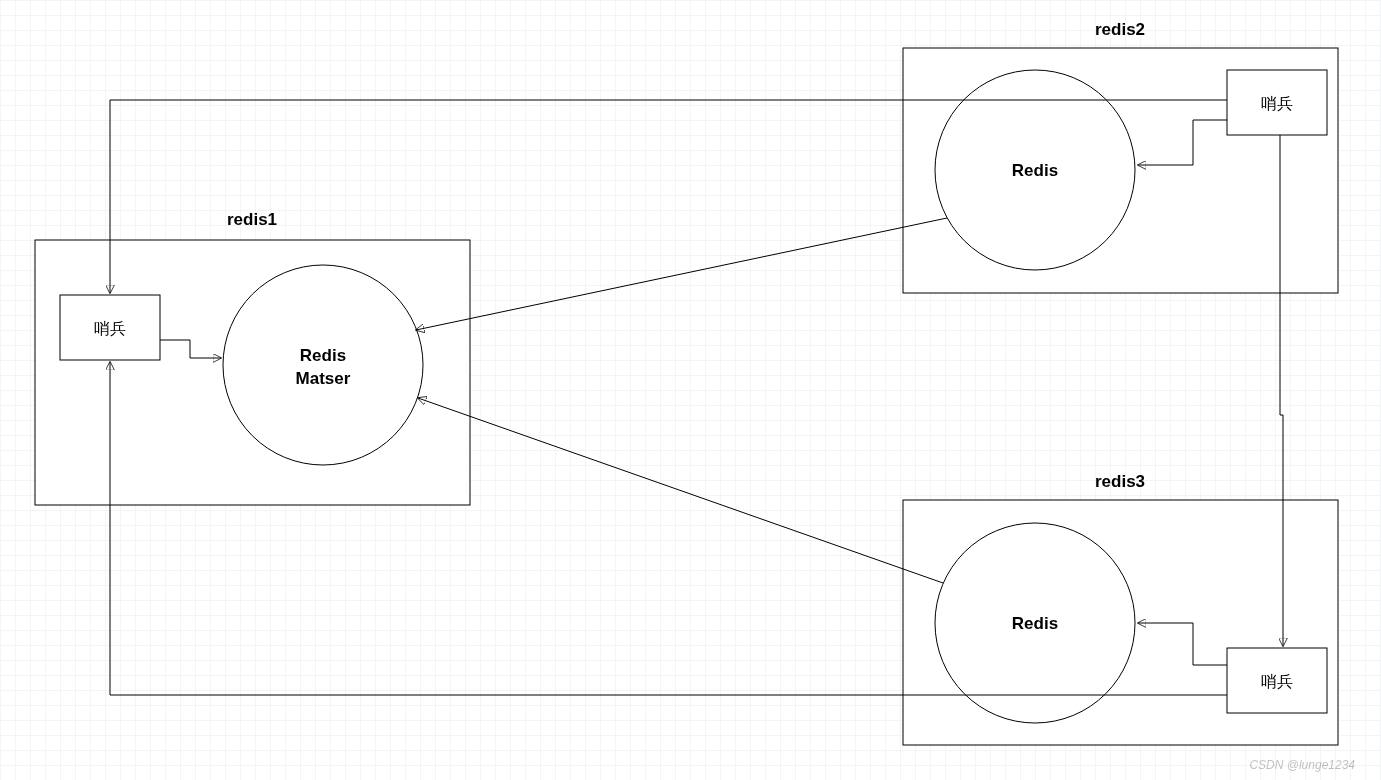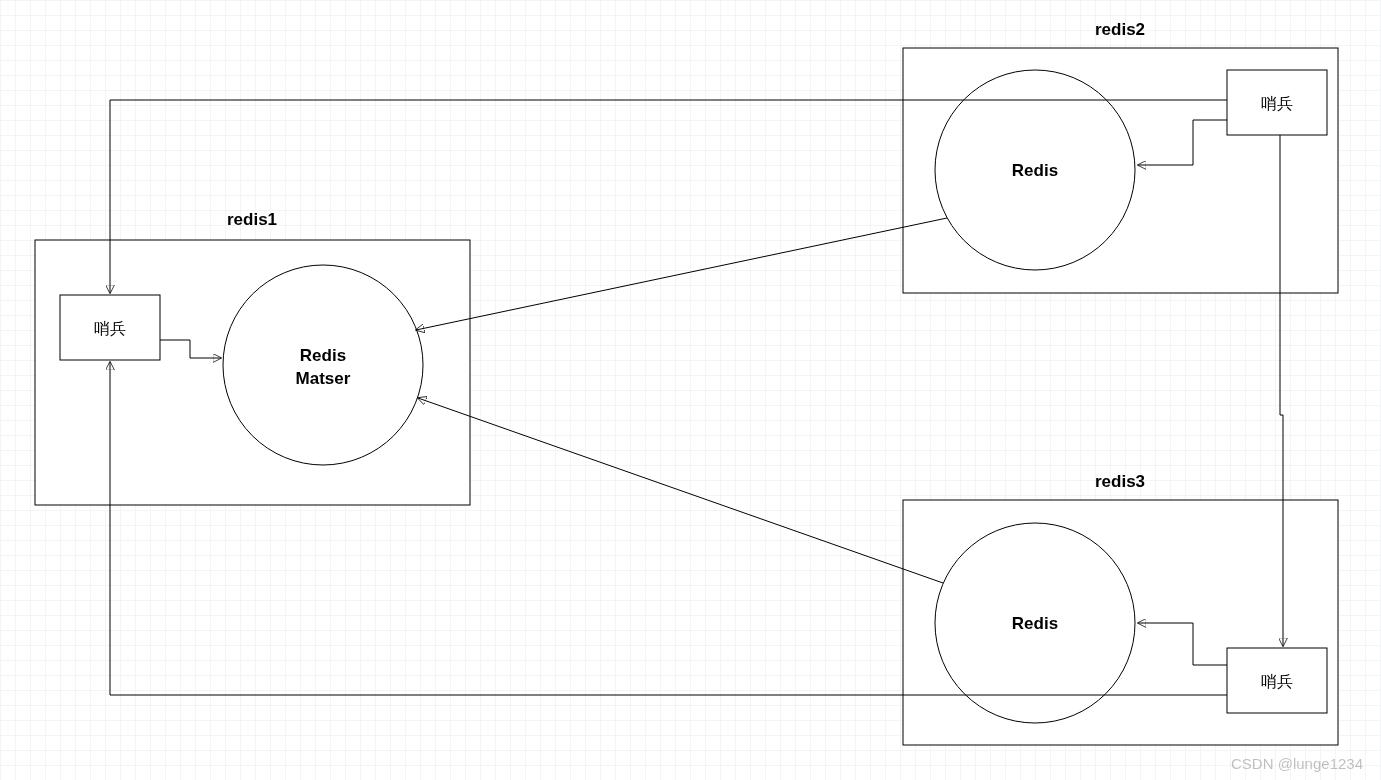--- a/index.html
+++ b/index.html
@@ -59,25 +59,26 @@
     dominant-baseline: central;
   }
   .node-label-sm {
     font-size: 16px;
     font-weight: 500;
     text-anchor: middle;
     dominant-baseline: central;
   }
   .watermark {
     position: absolute;
-    right: 18px;
+    right: 26px;
     bottom: 8px;
     color: rgba(0,0,0,0.25);
-    font-size: 15px;
+    font-size: 12px;
     font-family: Arial, sans-serif;
+    font-style: italic;
   }
 </style>
 </head>
 <body>
 
 <div class="canvas">
 <svg viewBox="0 0 1381 780">
   <defs>
     <marker id="arrow" viewBox="0 0 12 12" refX="11" refY="6" markerWidth="9" markerHeight="9" orient="auto-start-reverse">
       <path d="M 0 0 L 12 6 L 0 12 z" fill="none" stroke="#000" stroke-width="1"></path>

